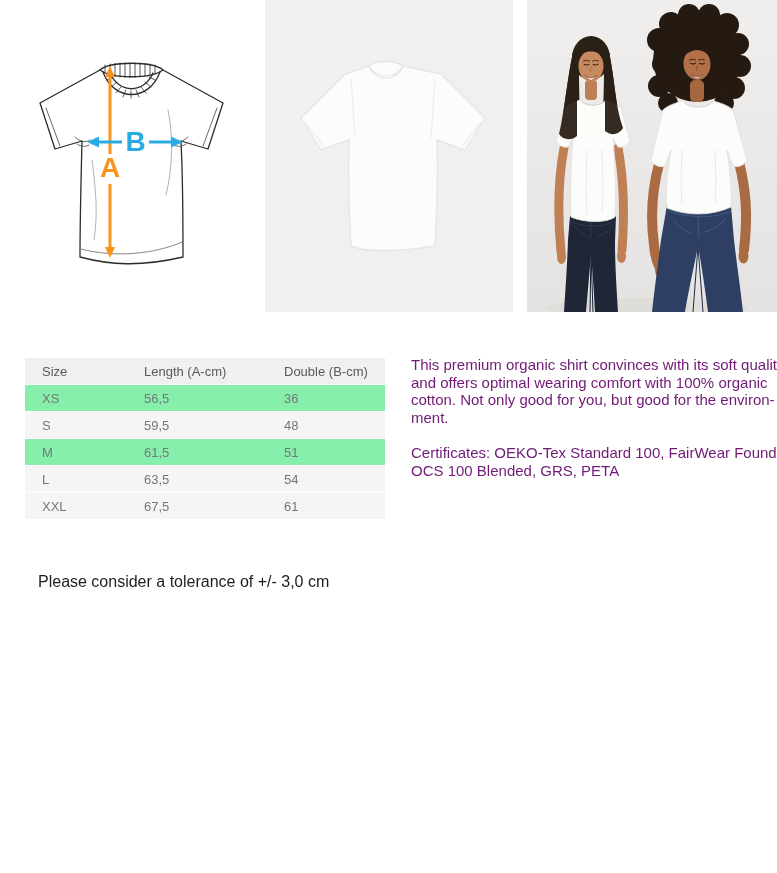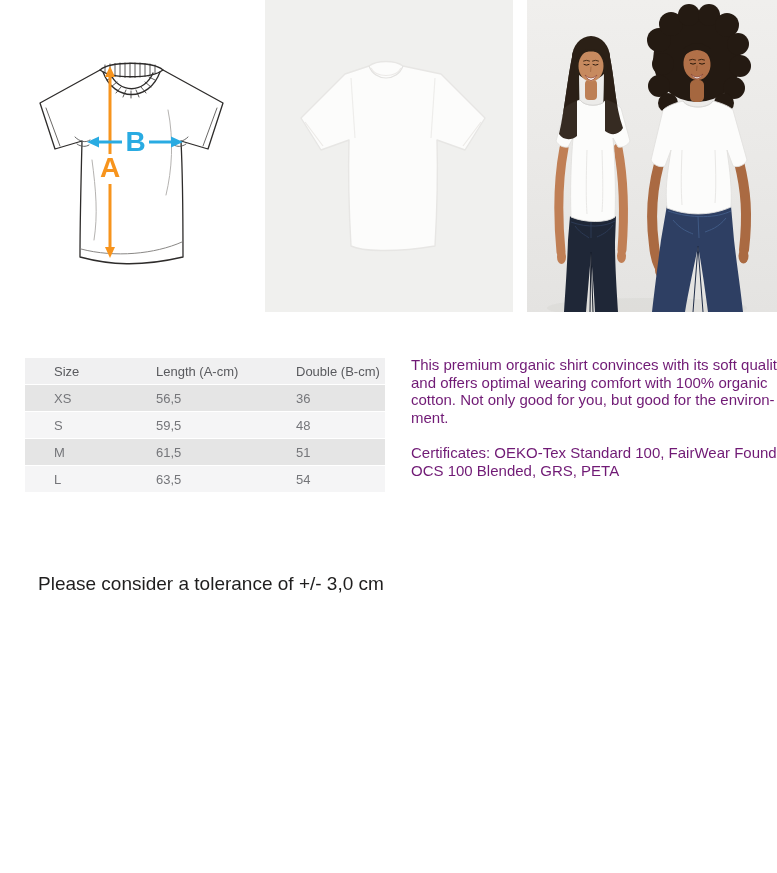--- a/index.html
+++ b/index.html
@@ -4,25 +4,25 @@
 <style>
   html,body{margin:0;padding:0;background:#fff}
   .canvas{position:relative;width:777px;height:873px;background:#ffffff;
           font-family:"Liberation Sans",sans-serif;overflow:hidden}
   .img-box{position:absolute}
   .diagram{left:20px;top:45px;width:220px;height:235px}
   .flat{left:265px;top:0;width:248px;height:312px;background:#f0f0ee}
   .models{left:527px;top:0;width:250px;height:312px}
   .size-table{position:absolute;left:25px;top:358px;width:360px;font-size:13px}
   .st-row{display:grid;grid-template-columns:102px 140px 105px;align-items:center;
-          height:27px;padding-left:29px;box-sizing:border-box;border-bottom:1px solid #fff}
+          height:27px;padding-left:17px;box-sizing:border-box;border-bottom:1px solid #fff}
   .st-head{background:#f0f0f1;color:#595a5e}
-  .st-row.dark{background:#e5e5e5;color:#75767a}
+  .st-row.dark{background:#86efac;color:#75767a}
   .st-row.light{background:#f5f5f6;color:#75767a}
-  .tolerance{position:absolute;left:38px;top:573px;font-size:19px;color:#1f1e1e}
+  .tolerance{position:absolute;left:38px;top:573px;font-size:16px;color:#1f1e1e}
   .description{position:absolute;left:411px;top:356px;width:360px;font-size:15px;
                line-height:17.7px;color:#701a75}
   .description .para{white-space:pre;margin:0 0 17px 0}
   .diagram svg text{font-family:"Liberation Sans",sans-serif;font-weight:bold;font-size:28px}
 </style>
 </head>
 <body>
 
 <div class="canvas">
 
@@ -222,20 +222,25 @@
     <div class="st-row dark">
       <span>M</span>
       <span>61,5</span>
       <span>51</span>
     </div>
     <div class="st-row light">
       <span>L</span>
       <span>63,5</span>
       <span>54</span>
     </div>
+    <div class="st-row light">
+      <span>XXL</span>
+      <span>67,5</span>
+      <span>61</span>
+    </div>
   </div>
 
   <div class="tolerance">Please consider a tolerance of +/- 3,0 cm</div>
 
   <div class="description">
     <p class="para">This premium organic shirt convinces with its soft quality
 and offers optimal wearing comfort with 100% organic
 cotton. Not only good for you, but good for the environ-
 ment.</p>
     <p class="para">Certificates: OEKO-Tex Standard 100, FairWear Foundation,

